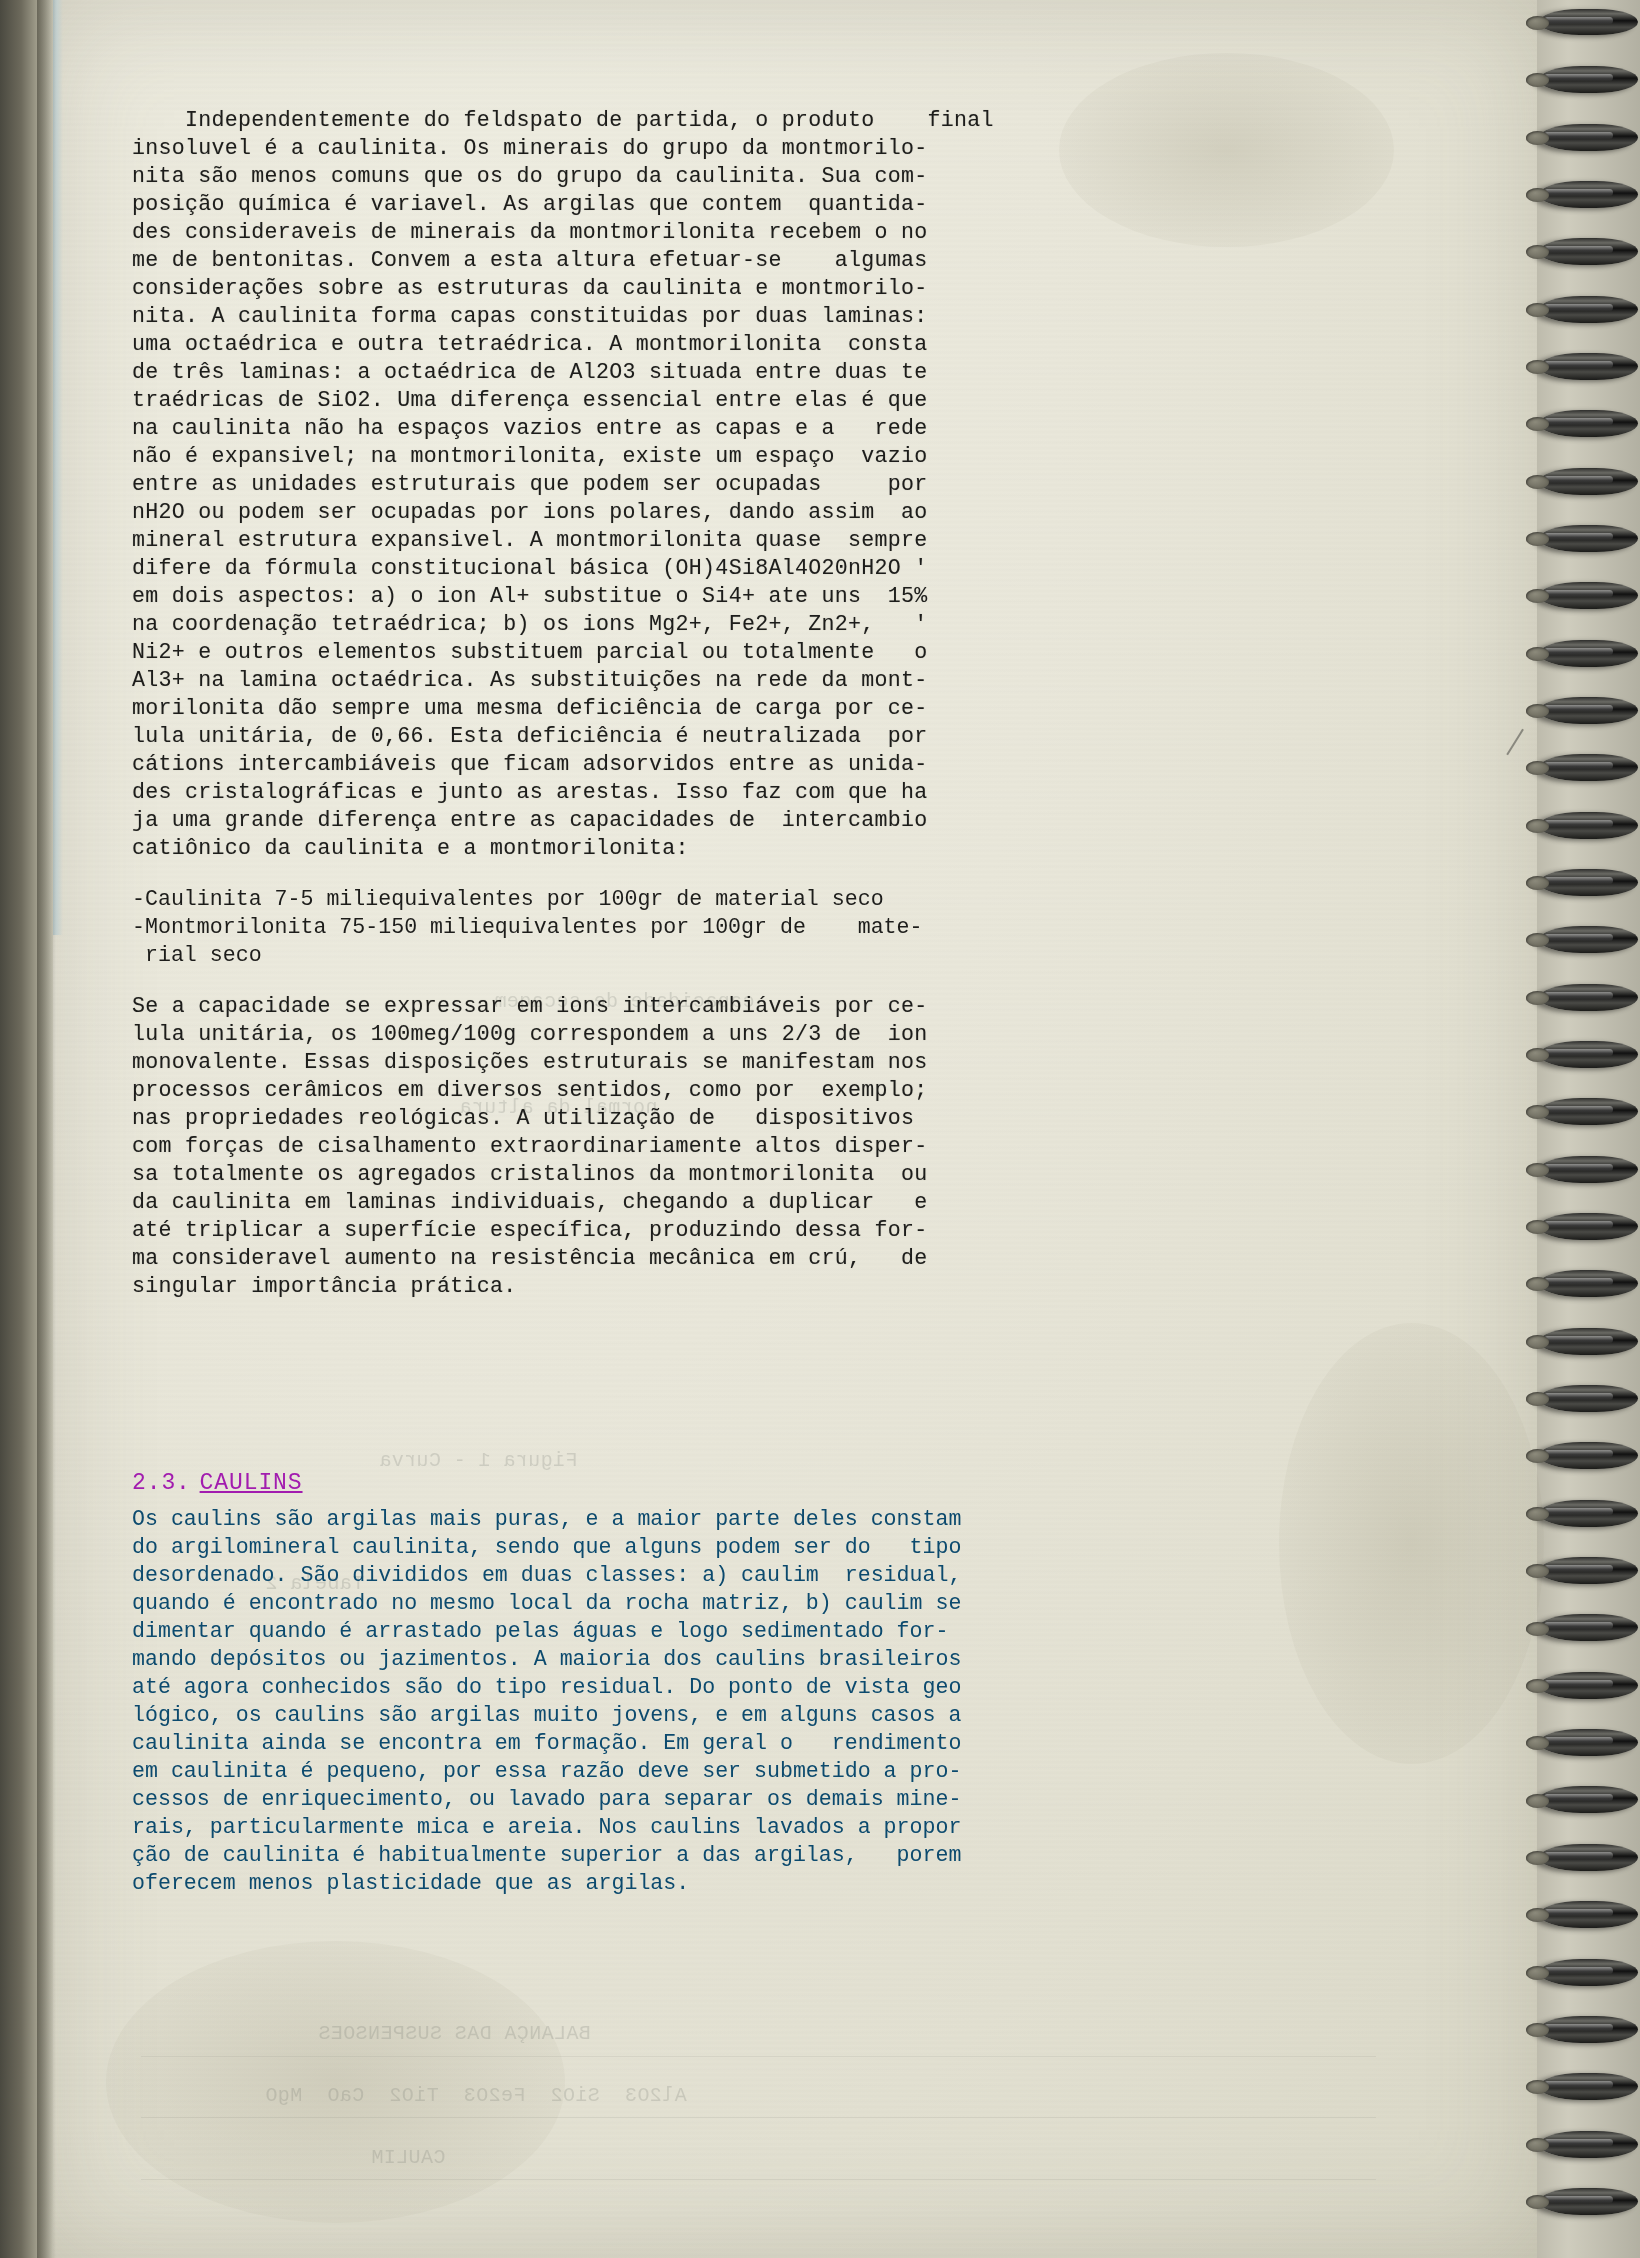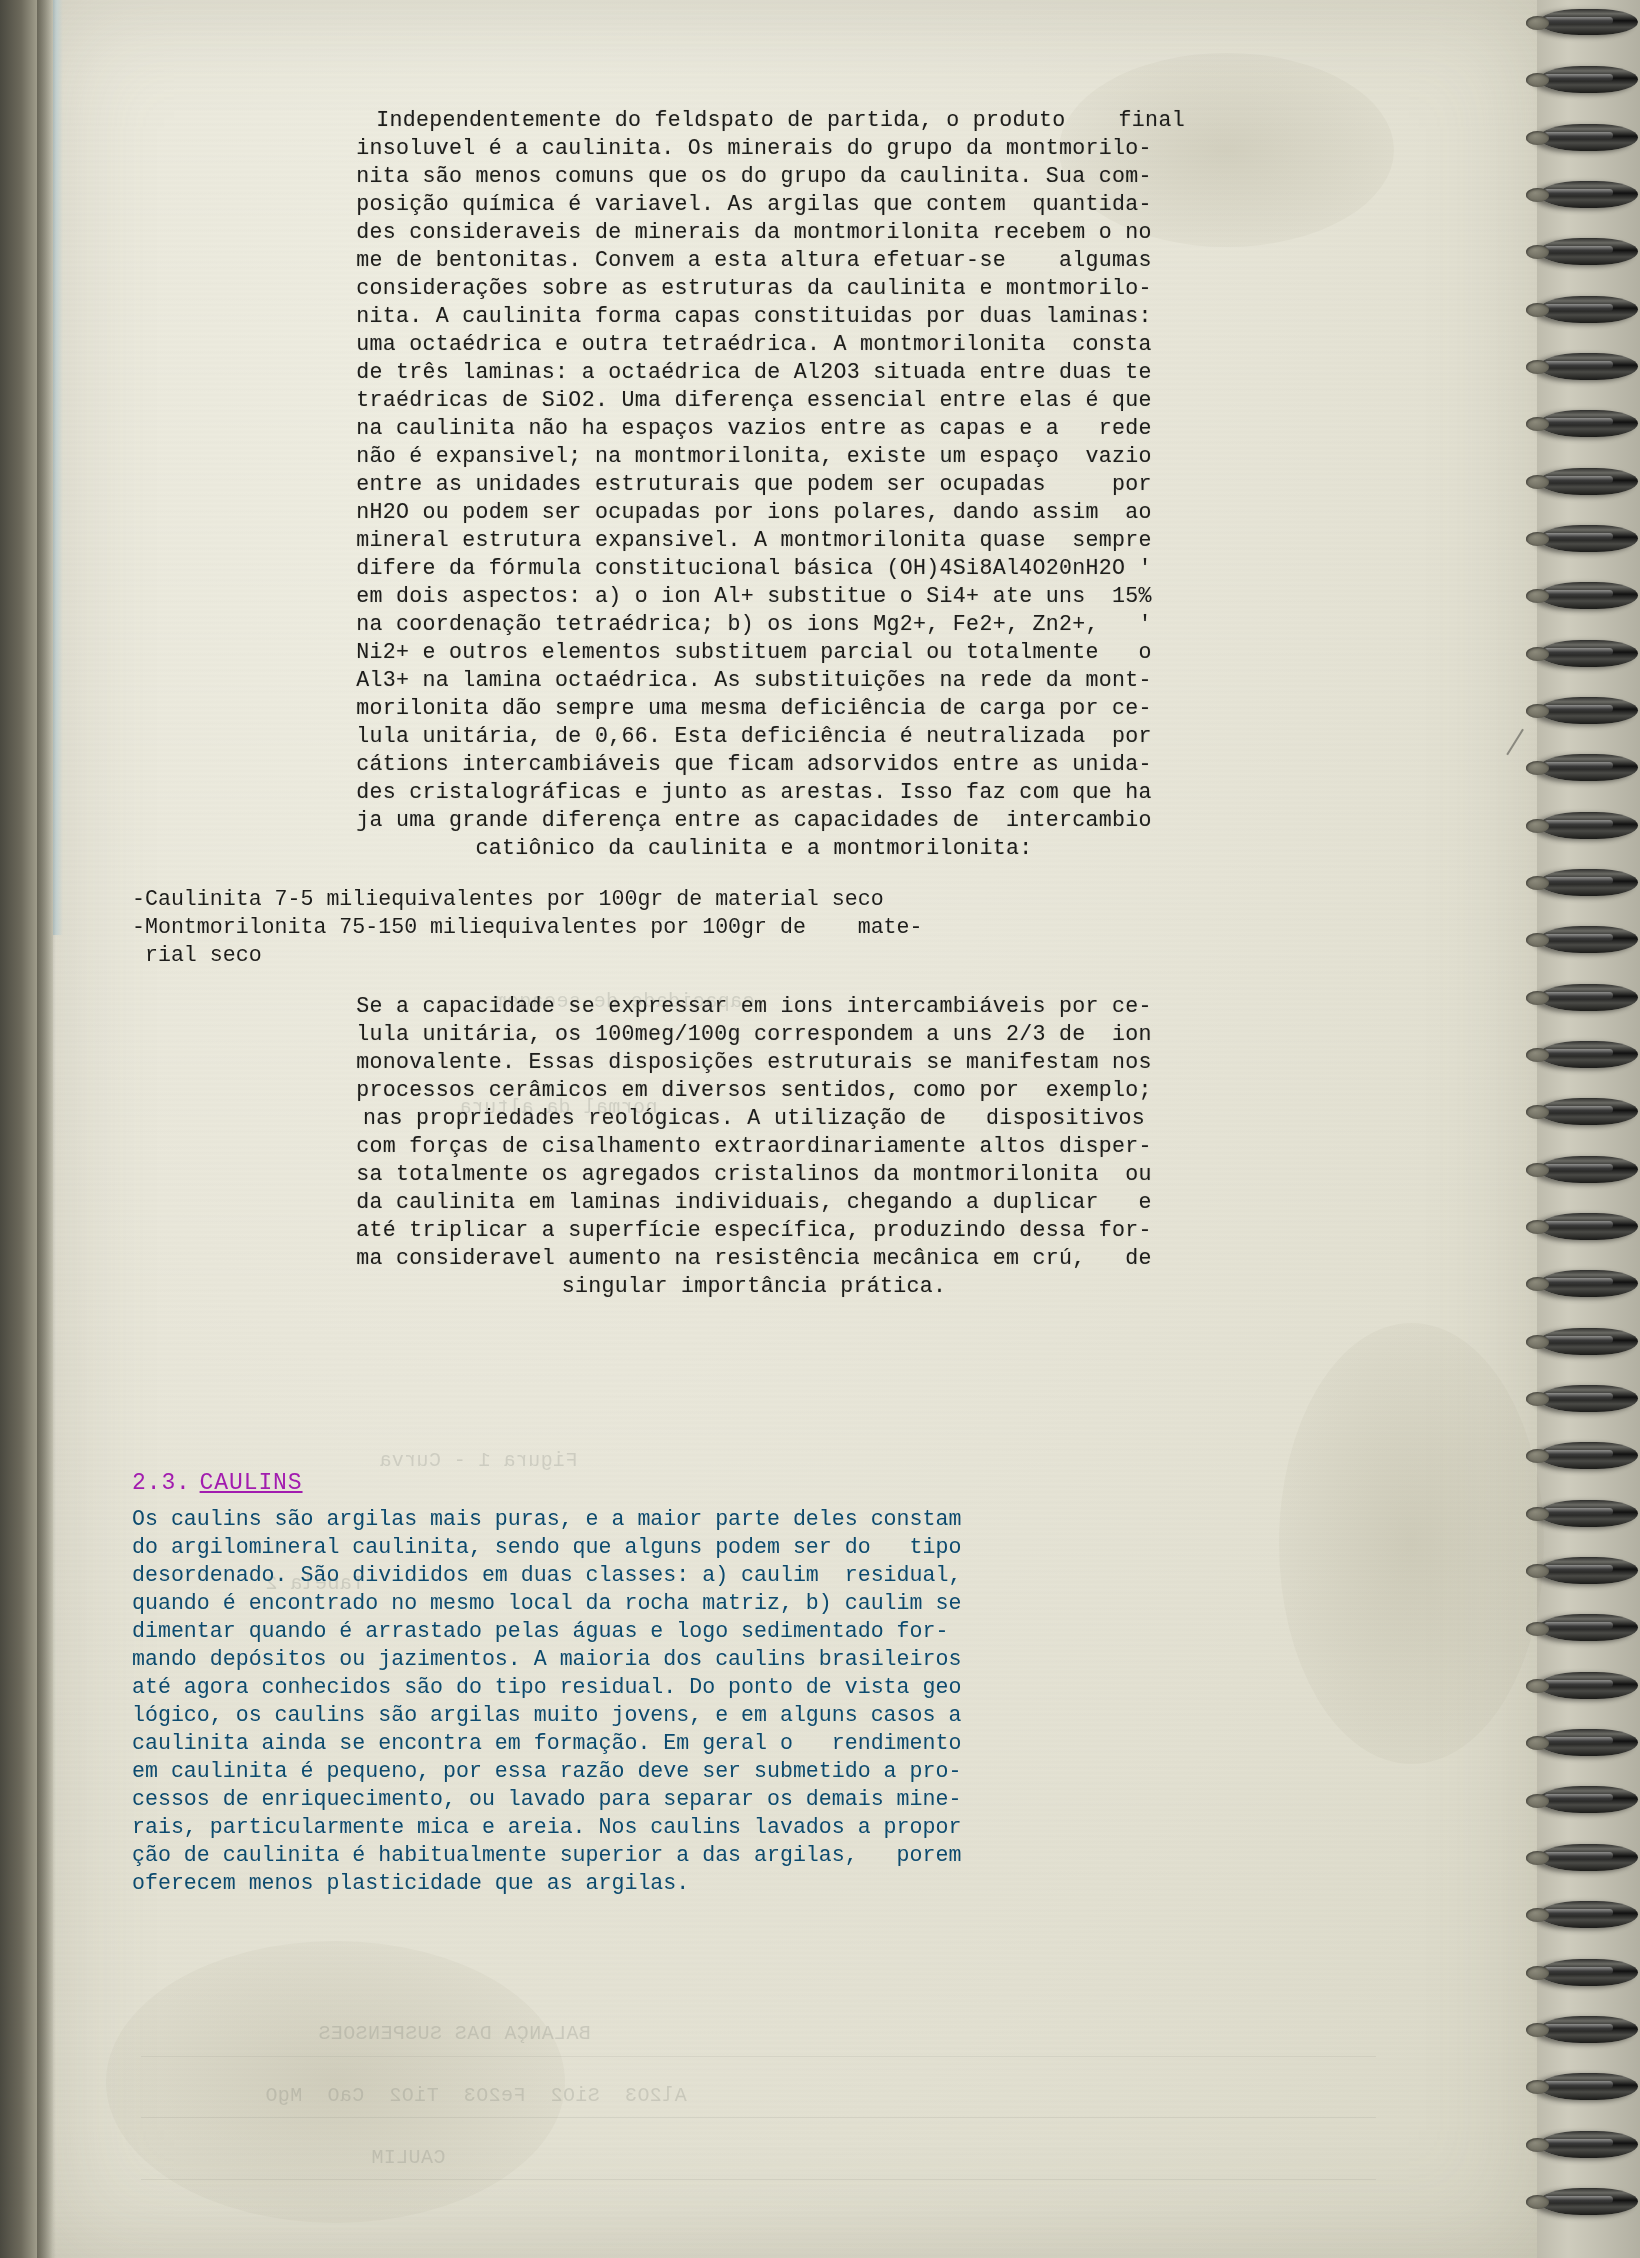--- a/index.html
+++ b/index.html
@@ -98,21 +98,20 @@
     width: 1244px;
   }
   .para {
     font-size: 21.6px;
     line-height: 28px;
     letter-spacing: 0.3px;
     color: #1d1d1b;
     white-space: pre-wrap;
     margin: 0;
     text-shadow: 0 0 0.9px rgba(40,40,35,0.25);
-    text-align: center;
   }
   .p1 { margin-left: 0; }
 
   .bullets {
     margin-top: 23px;
     font-size: 21.6px;
     line-height: 28px;
     white-space: pre-wrap;
     color: #1d1d1b;
   }

